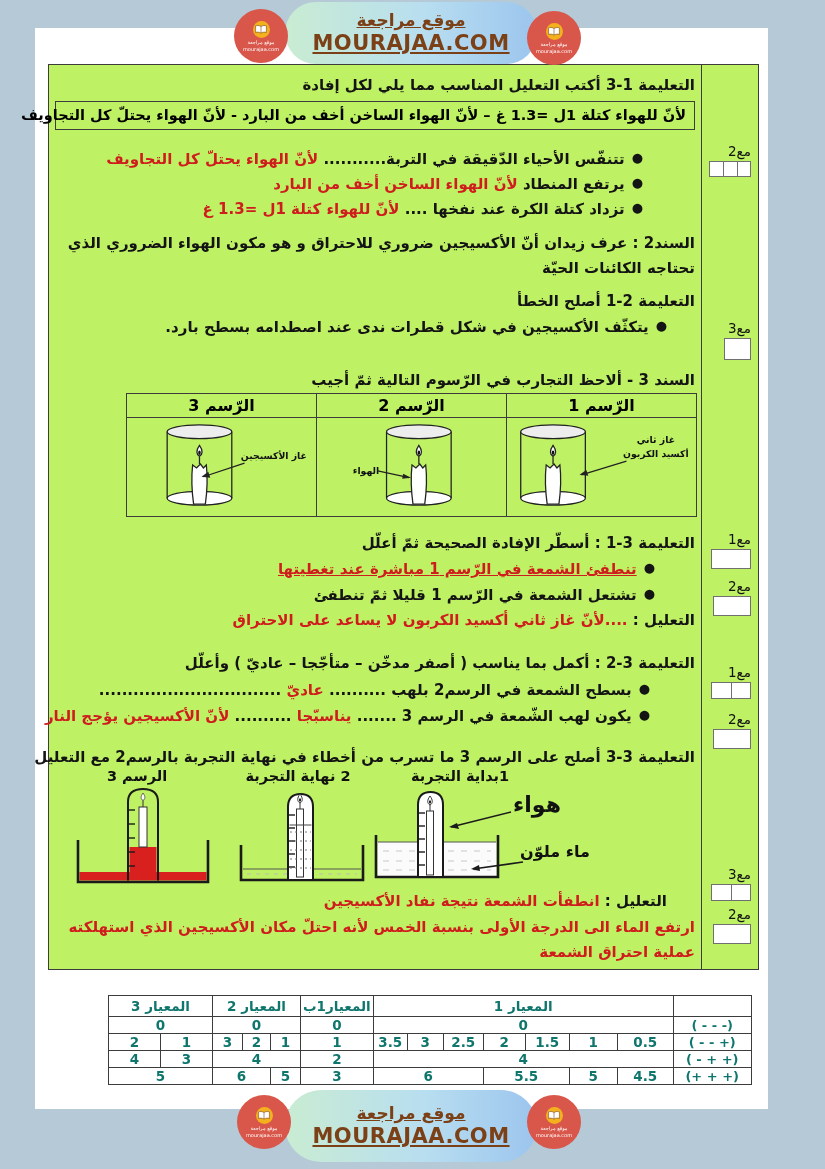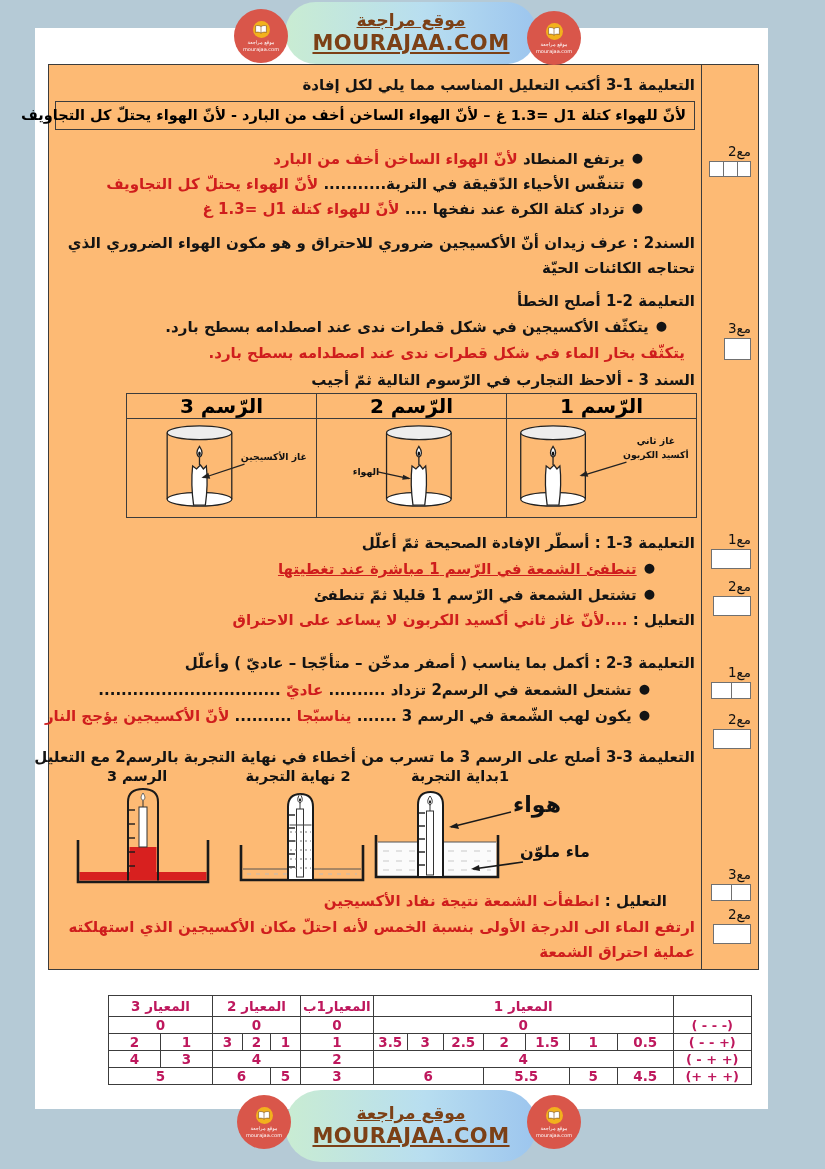--- a/index.html
+++ b/index.html
@@ -16,57 +16,57 @@
   .brand-en{font-size:21px;font-weight:bold;color:#7c4016;text-decoration:underline;letter-spacing:.5px;
      font-family:"DejaVu Sans",sans-serif;direction:ltr;line-height:26px;}
   .brand-logo{position:absolute;width:54px;height:54px;border-radius:50%;background:#d9564a;z-index:6;
      display:flex;flex-direction:column;align-items:center;justify-content:center;gap:1px;}
   .logo-sun{width:17px;height:17px;border-radius:50%;background:#f2b11d;display:flex;align-items:center;justify-content:center;}
   .logo-txt{font-size:5px;color:#ffffff;line-height:6px;text-align:center;white-space:nowrap;}
   .logo-txt-en{font-size:5px;color:#ffffff;line-height:6px;direction:ltr;}
 
   
   .content-box{position:absolute;left:48px;top:64px;width:711px;height:906px;
-     border:1.6px solid #3c3c3c;background:#fdba74;}
+     border:1.6px solid #3c3c3c;background:#bef264;}
   .score-margin{position:absolute;top:0;bottom:0;right:0;width:57px;border-left:1.4px solid #3c3c3c;}
   .main-area{position:absolute;top:0;bottom:0;right:57px;left:0;}
 
   .block{position:absolute;right:6px;left:6px;}
   .line{font-size:15px;font-weight:bold;color:#141414;line-height:25px;white-space:nowrap;}
   .wrap{white-space:normal;}
   .red{color:#cf1d1d;}
   .red-u{color:#cf1d1d;text-decoration:underline;text-align:right;}
   .bullet{display:inline-block;margin-left:7px;font-size:13px;transform:translateY(-2px);}
   .bank-box{border:1.6px solid #3c3c3c;padding:2px 8px;text-align:right;font-size:14.5px;
      font-weight:bold;line-height:23px;white-space:nowrap;}
 
   
   .jar-table{border-collapse:collapse;table-layout:fixed;}
   .jar-table td{border:1.6px solid #3c3c3c;text-align:center;padding:0;}
-  .jar-table .hd{font-size:20px;font-weight:bold;height:24px;}
+  .jar-table .hd{font-size:16px;font-weight:bold;height:24px;}
   .jar-table .bd{height:96px;}
   svg .ink{stroke:#222;fill:none;stroke-width:1.3;}
   svg text{font-weight:bold;fill:#111;direction:rtl;unicode-bidi:plaintext;}
 
   
   .fig-svg text.figcap{font-size:14.5px;}
   .fig-svg text.big{font-size:22px;}
   .fig-svg text.med{font-size:16px;}
 
   
   .mark{position:absolute;right:7px;}
   .mark-label{font-size:13.5px;font-weight:normal;color:#111;text-align:right;line-height:15px;}
   .mark-box{display:flex;border:1.2px solid #707070;margin-top:2px;background:#fff;}
   .mark-box .c{border-left:1.2px solid #707070;}
   .mark-box .c:last-child{border-left:none;}
 
   
   .score-table{position:absolute;left:108px;top:995px;border-collapse:collapse;table-layout:fixed;background:#fff;}
   .score-table td{border:1.3px solid #3c3c3c;text-align:center;font-size:13.5px;font-weight:bold;
-     color:#be185d;height:17px;padding:0 2px;line-height:15px;}
+     color:#0f766e;height:17px;padding:0 2px;line-height:15px;}
   .score-table td.hd{height:21px;font-size:13.5px;}
   .score-table td.rowlabel{direction:ltr;font-size:13px;}
 </style>
 </head>
 <body>
 
 <div class="canvas">
   <div class="sheet"></div>
 
   <div class="brand-badge" style="left:285px;top:2px;">
@@ -96,32 +96,31 @@
 
   <div class="content-box">
 
     <div class="main-area">
 
       <div class="block line" style="top:8px;">التعليمة 1-3 أكتب التعليل المناسب مما يلي لكل إفادة</div>
 
       <div class="block bank-box" style="top:36px;">لأنّ للهواء كتلة 1ل =1.3 غ – لأنّ الهواء الساخن أخف من البارد - لأنّ الهواء يحتلّ كل  التجاويف</div>
 
       <div class="block" style="top:82px;padding-right:52px;">
+        <div class="line"><span class="bullet">●</span><span>تتنفّس الأحياء الدّقيقة في التربة...........</span> <span class="red">لأنّ الهواء يحتلّ كل  التجاويف</span></div>
         <div class="line"><span class="bullet">●</span><span>يرتفع المنطاد</span> <span class="red">لأنّ الهواء الساخن أخف من البارد</span></div>
-        <div class="line"><span class="bullet">●</span><span>تتنفّس الأحياء الدّقيقة في التربة...........</span> <span class="red">لأنّ الهواء يحتلّ كل  التجاويف</span></div>
         <div class="line"><span class="bullet">●</span><span>تزداد كتلة الكرة عند نفخها  ....</span> <span class="red">لأنّ للهواء كتلة 1ل =1.3 غ</span></div>
       </div>
 
       <div class="block line wrap" style="top:166px;">السند2 : عرف زيدان أنّ الأكسيجين ضروري للاحتراق و هو مكون الهواء الضروري الذي تحتاجه الكائنات الحيّة</div>
 
       <div class="block line" style="top:224px;">التعليمة 2-1  أصلح الخطأ</div>
 
       <div class="block line" style="top:250px;padding-right:28px;"><span class="bullet">●</span><span>يتكثّف الأكسيجين في  شكل قطرات ندى عند اصطدامه بسطح بارد.</span></div>
 
-      <div class="block line red" style="top:276px;padding-right:10px;">يتكثّف بخار الماء في  شكل قطرات ندى عند اصطدامه بسطح بارد.</div>
 
       <div class="block line" style="top:303px;">السند 3 - ألاحظ التجارب في الرّسوم التالية ثمّ أجيب</div>
 
       <table class="jar-table block" style="top:328px;right:4px;left:auto;width:570px;">
         <tbody>
             <tr>
           <td class="hd" style="width:190px;">الرّسم 1</td>
           <td class="hd" style="width:190px;">الرّسم 2</td>
           <td class="hd" style="width:190px;">الرّسم 3</td>
         </tr>
@@ -185,21 +184,21 @@
       <div class="block line" style="top:466px;">التعليمة 3-1 : أسطّر الإفادة الصحيحة ثمّ أعلّل</div>
 
       <div class="block line" style="top:492px;padding-right:40px;"><span class="bullet">●</span><span class="red-u">تنطفئ الشمعة في  الرّسم 1 مباشرة عند تغطيتها</span></div>
 
       <div class="block line" style="top:518px;padding-right:40px;"><span class="bullet">●</span><span>تشتعل الشمعة في الرّسم  1  قليلا ثمّ تنطفئ</span></div>
 
       <div class="block line" style="top:543px;"><span>التعليل :</span> <span class="red">....لأنّ غاز ثاني أكسيد الكربون لا يساعد على الاحتراق</span></div>
 
       <div class="block line" style="top:586px;">التعليمة 3-2 :  أكمل بما يناسب ( أصفر مدخّن – متأجّجا – عاديّ ) وأعلّل</div>
 
-      <div class="block line" style="top:613px;padding-right:45px;"><span class="bullet">●</span><span>تشتعل الشمعة في الرسم2 تزداد ..........</span> <span class="red">عاديّ</span> <span>................................</span></div>
+      <div class="block line" style="top:613px;padding-right:45px;"><span class="bullet">●</span><span>بسطح الشمعة في الرسم2 بلهب ..........</span> <span class="red">عاديّ</span> <span>................................</span></div>
 
       <div class="block line" style="top:639px;padding-right:45px;"><span class="bullet">●</span><span>يكون لهب الشّمعة في الرسم  3 .......</span> <span class="red">يناسبّجا</span> <span>..........</span> <span class="red">لأنّ الأكسيجين يؤجج النار</span></div>
 
       <div class="block line" style="top:680px;">التعليمة 3-3 أصلح على الرسم 3 ما تسرب من أخطاء في نهاية التجربة بالرسم2  مع التعليل</div>
 
       <svg class="fig-svg block" style="top:700px;right:4px;left:auto;" width="644" height="145" viewBox="0 0 644 145">
         <text class="figcap" x="407" y="16" text-anchor="middle">1بداية التجربة</text>
         <text class="figcap" x="245" y="16" text-anchor="middle">2 نهاية التجربة</text>
         <text class="figcap" x="84" y="16" text-anchor="middle">الرسم 3</text>
 

